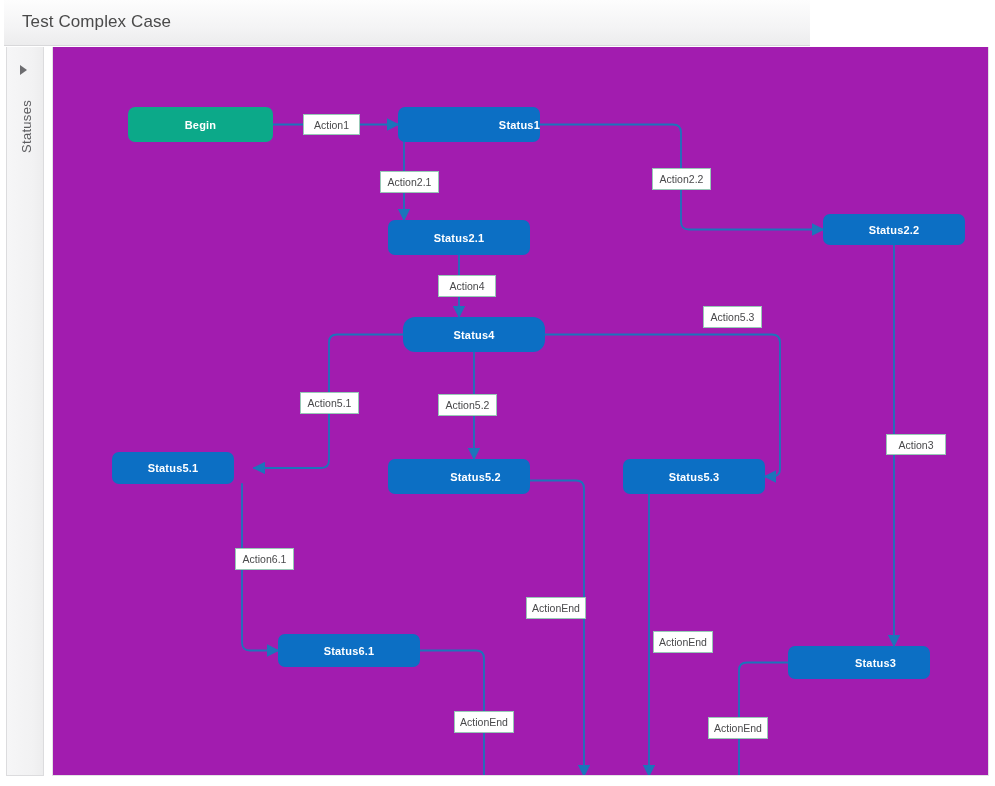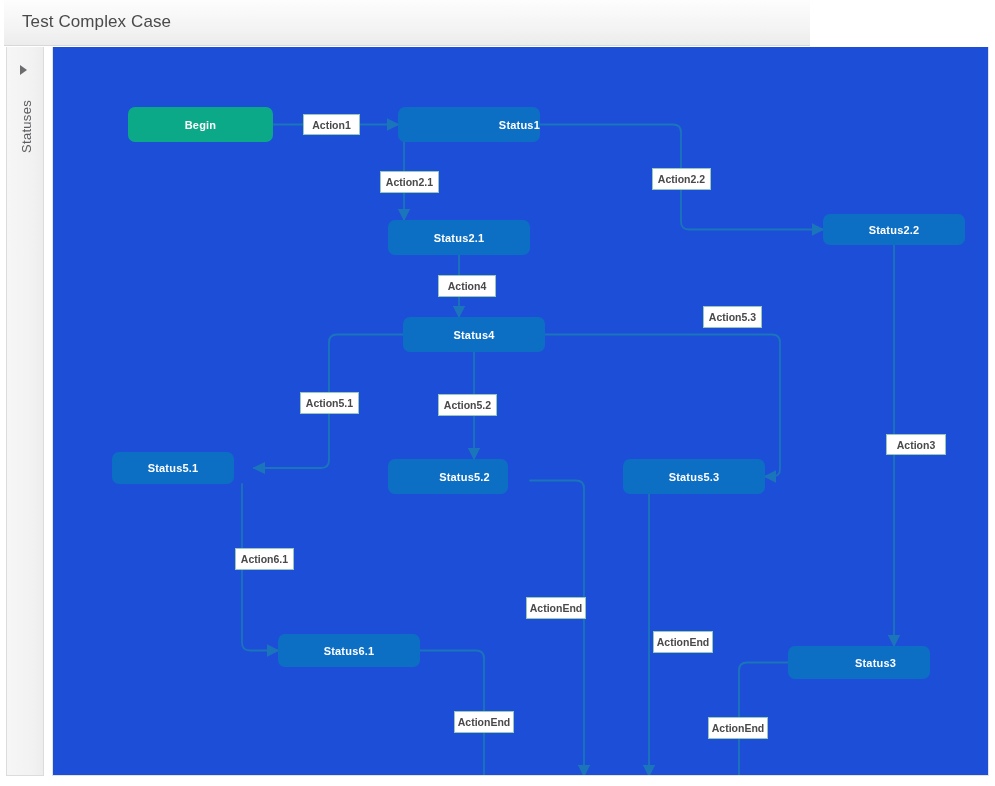--- a/index.html
+++ b/index.html
@@ -72,21 +72,21 @@
     color: #5d5d60;
     white-space: nowrap;
     letter-spacing: .3px;
   }
 
   
   #canvas {
     position: absolute;
     left: 52px; top: 47px;
     width: 937px; height: 729px;
-    background: #1d4ed8;
+    background: #a21caf;
     border: 1px solid #e2e2e4;
     border-top: none;
     box-sizing: border-box;
     overflow: hidden;
   }
   #edge-layer {
     position: absolute;
     left: 0; top: 0;
     width: 937px; height: 729px;
   }
@@ -116,21 +116,20 @@
     border: 1px solid #97c9b6;
     color: #49494b;
     font-size: 10.5px;
     display: flex;
     align-items: center;
     justify-content: center;
     box-sizing: border-box;
     white-space: nowrap;
     cursor: pointer;
     user-select: none;
-    font-weight: bold;
   }
 </style>
 </head>
 <body>
 
 <div id="app">
 
   <div id="header">
     <div id="header-accent"></div>
     <div id="page-title">Test Complex Case</div>
@@ -169,27 +168,27 @@
       </div>
       <div class="node blue" style="left: 345px; top: 60px; width: 142px; height: 35px; justify-content: flex-end;">
         <span>Status1</span>
       </div>
       <div class="node blue" style="left: 335px; top: 173px; width: 142px; height: 35px;">
         <span>Status2.1</span>
       </div>
       <div class="node blue" style="left: 770px; top: 167px; width: 142px; height: 31px;">
         <span>Status2.2</span>
       </div>
-      <div class="node blue" style="left: 350px; top: 270px; width: 142px; height: 35px;">
+      <div class="node blue" style="left: 350px; top: 270px; width: 142px; height: 35px; border-radius: 12px;">
         <span>Status4</span>
       </div>
       <div class="node blue" style="left: 59px; top: 405px; width: 122px; height: 32px;">
         <span>Status5.1</span>
       </div>
-      <div class="node blue" style="left: 335px; top: 412px; width: 120px; height: 35px; padding-left: 33px;">
+      <div class="node blue" style="left: 335px; top: 412px; width: 142px; height: 35px; padding-left: 33px;">
         <span>Status5.2</span>
       </div>
       <div class="node blue" style="left: 570px; top: 412px; width: 142px; height: 35px;">
         <span>Status5.3</span>
       </div>
       <div class="node blue" style="left: 225px; top: 587px; width: 142px; height: 33px;">
         <span>Status6.1</span>
       </div>
       <div class="node blue" style="left: 735px; top: 599px; width: 142px; height: 33px; padding-left: 33px;">
         <span>Status3</span>

